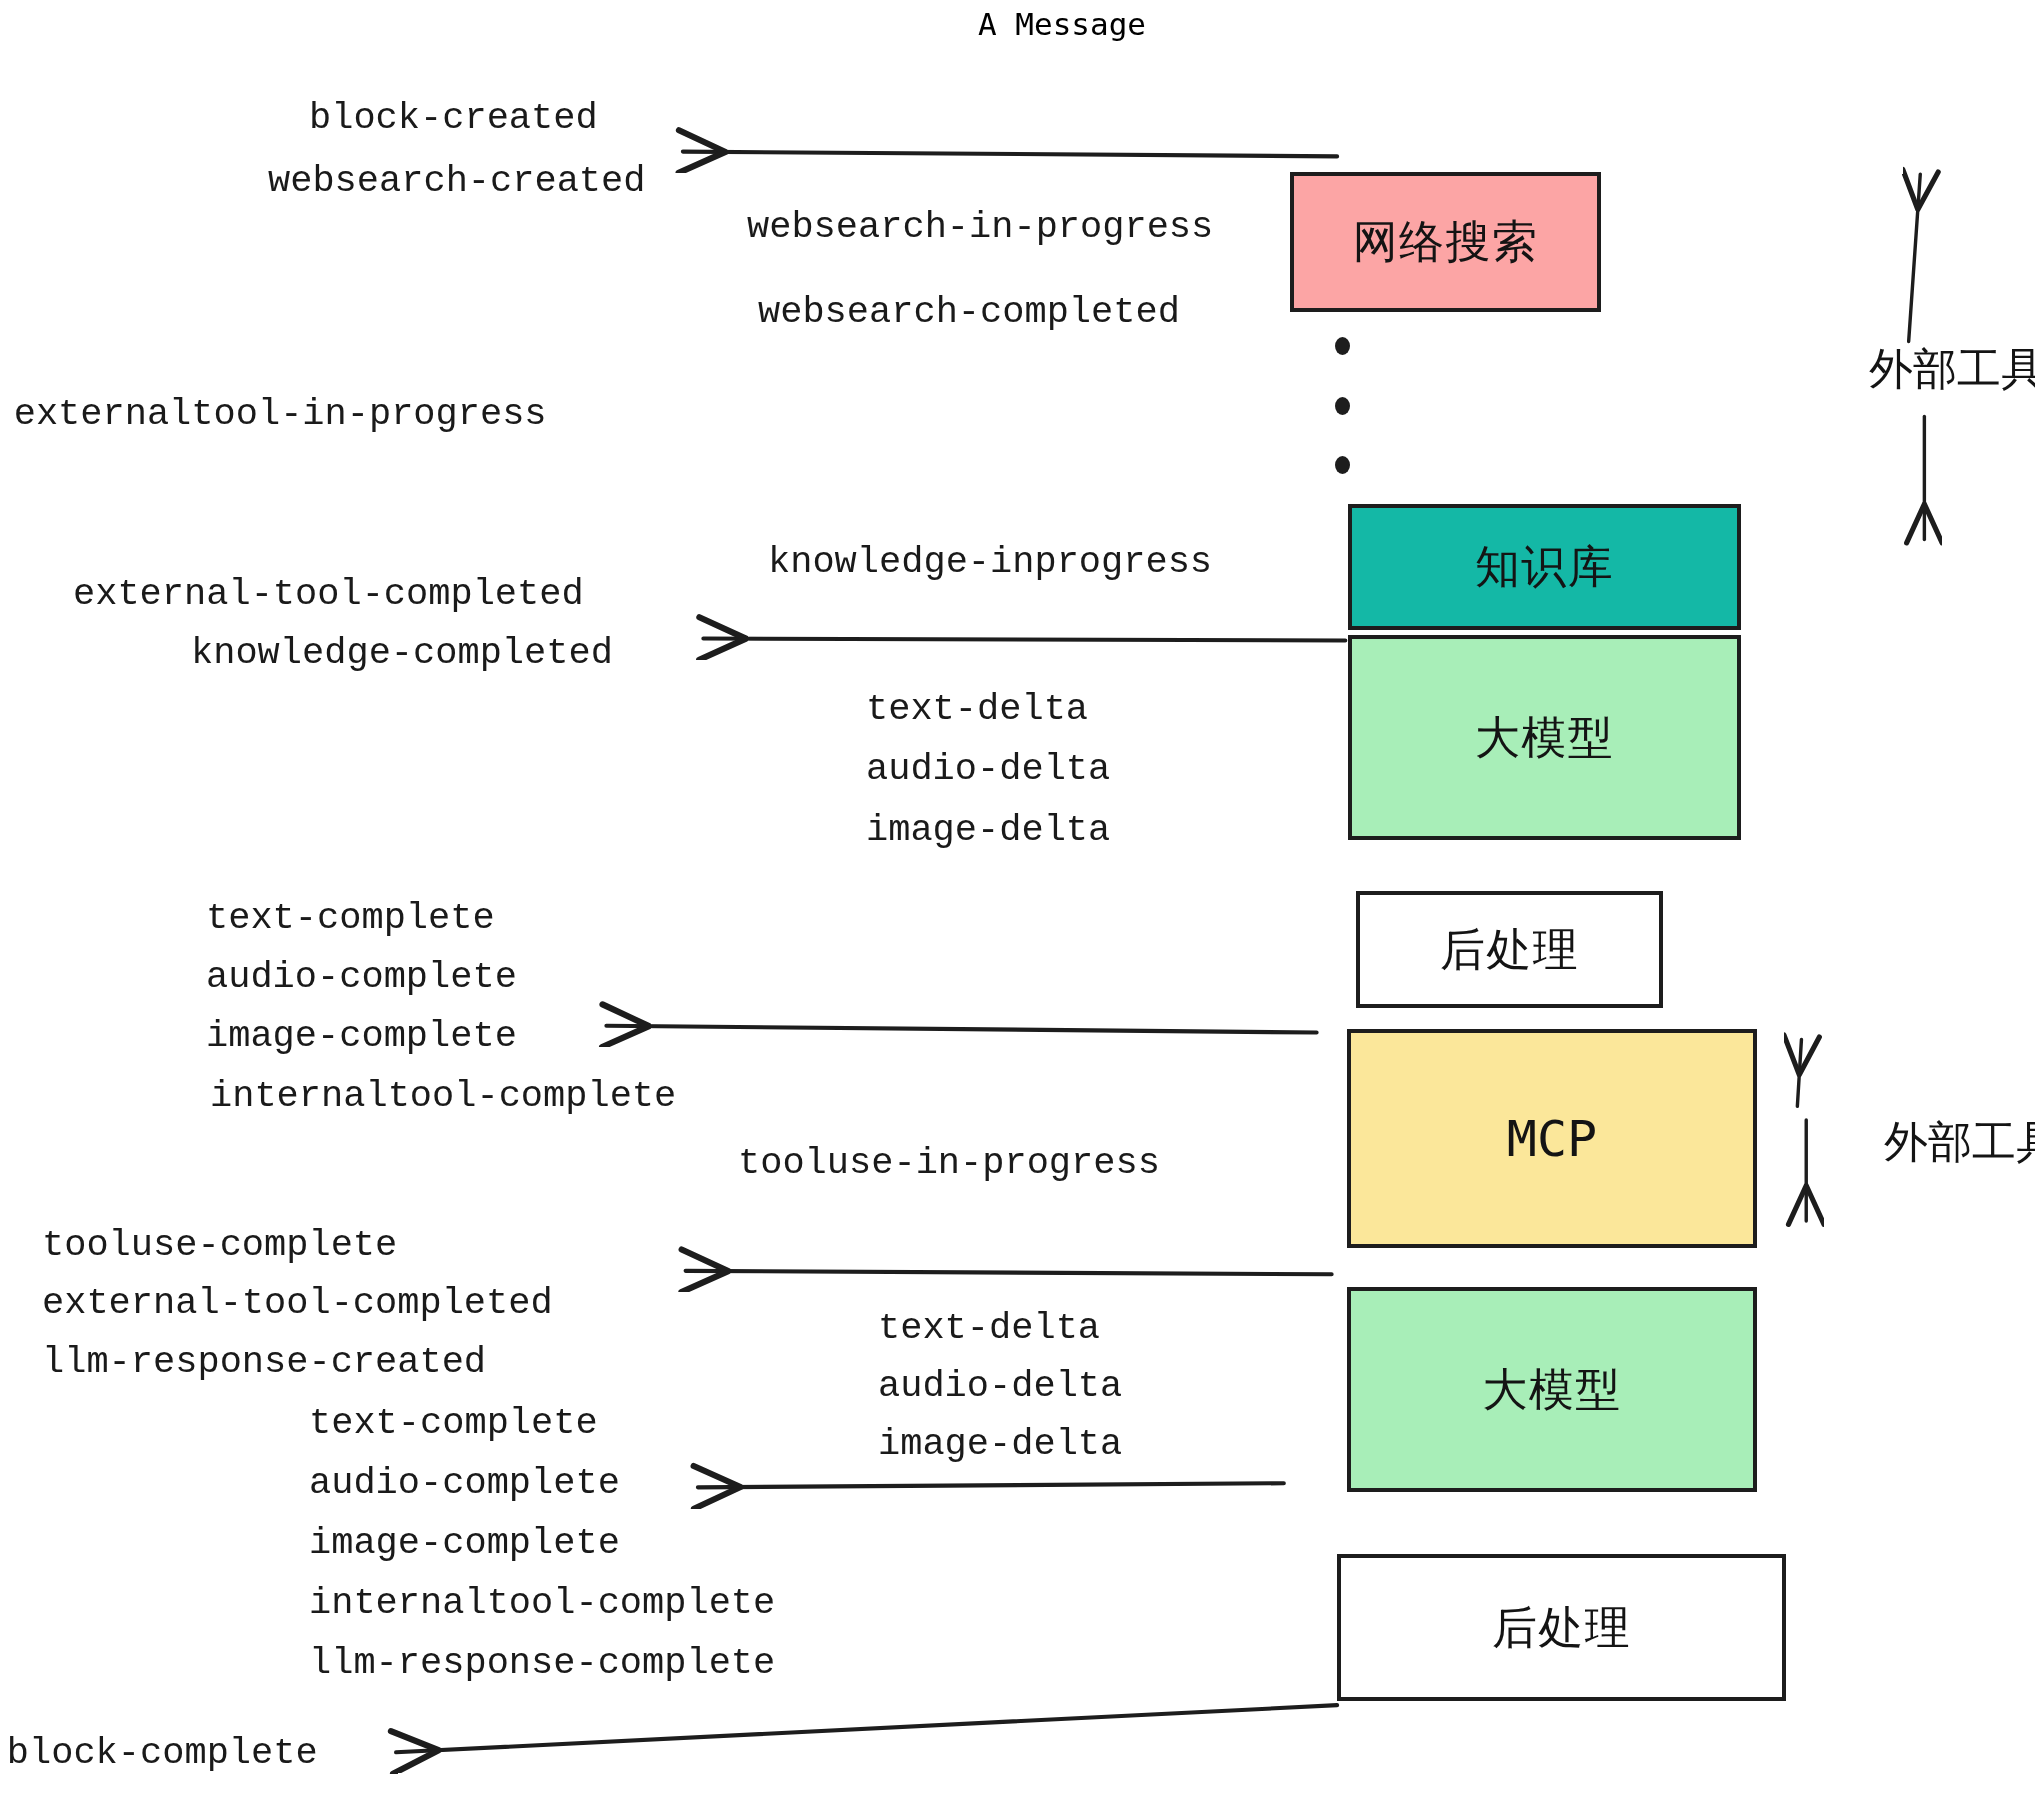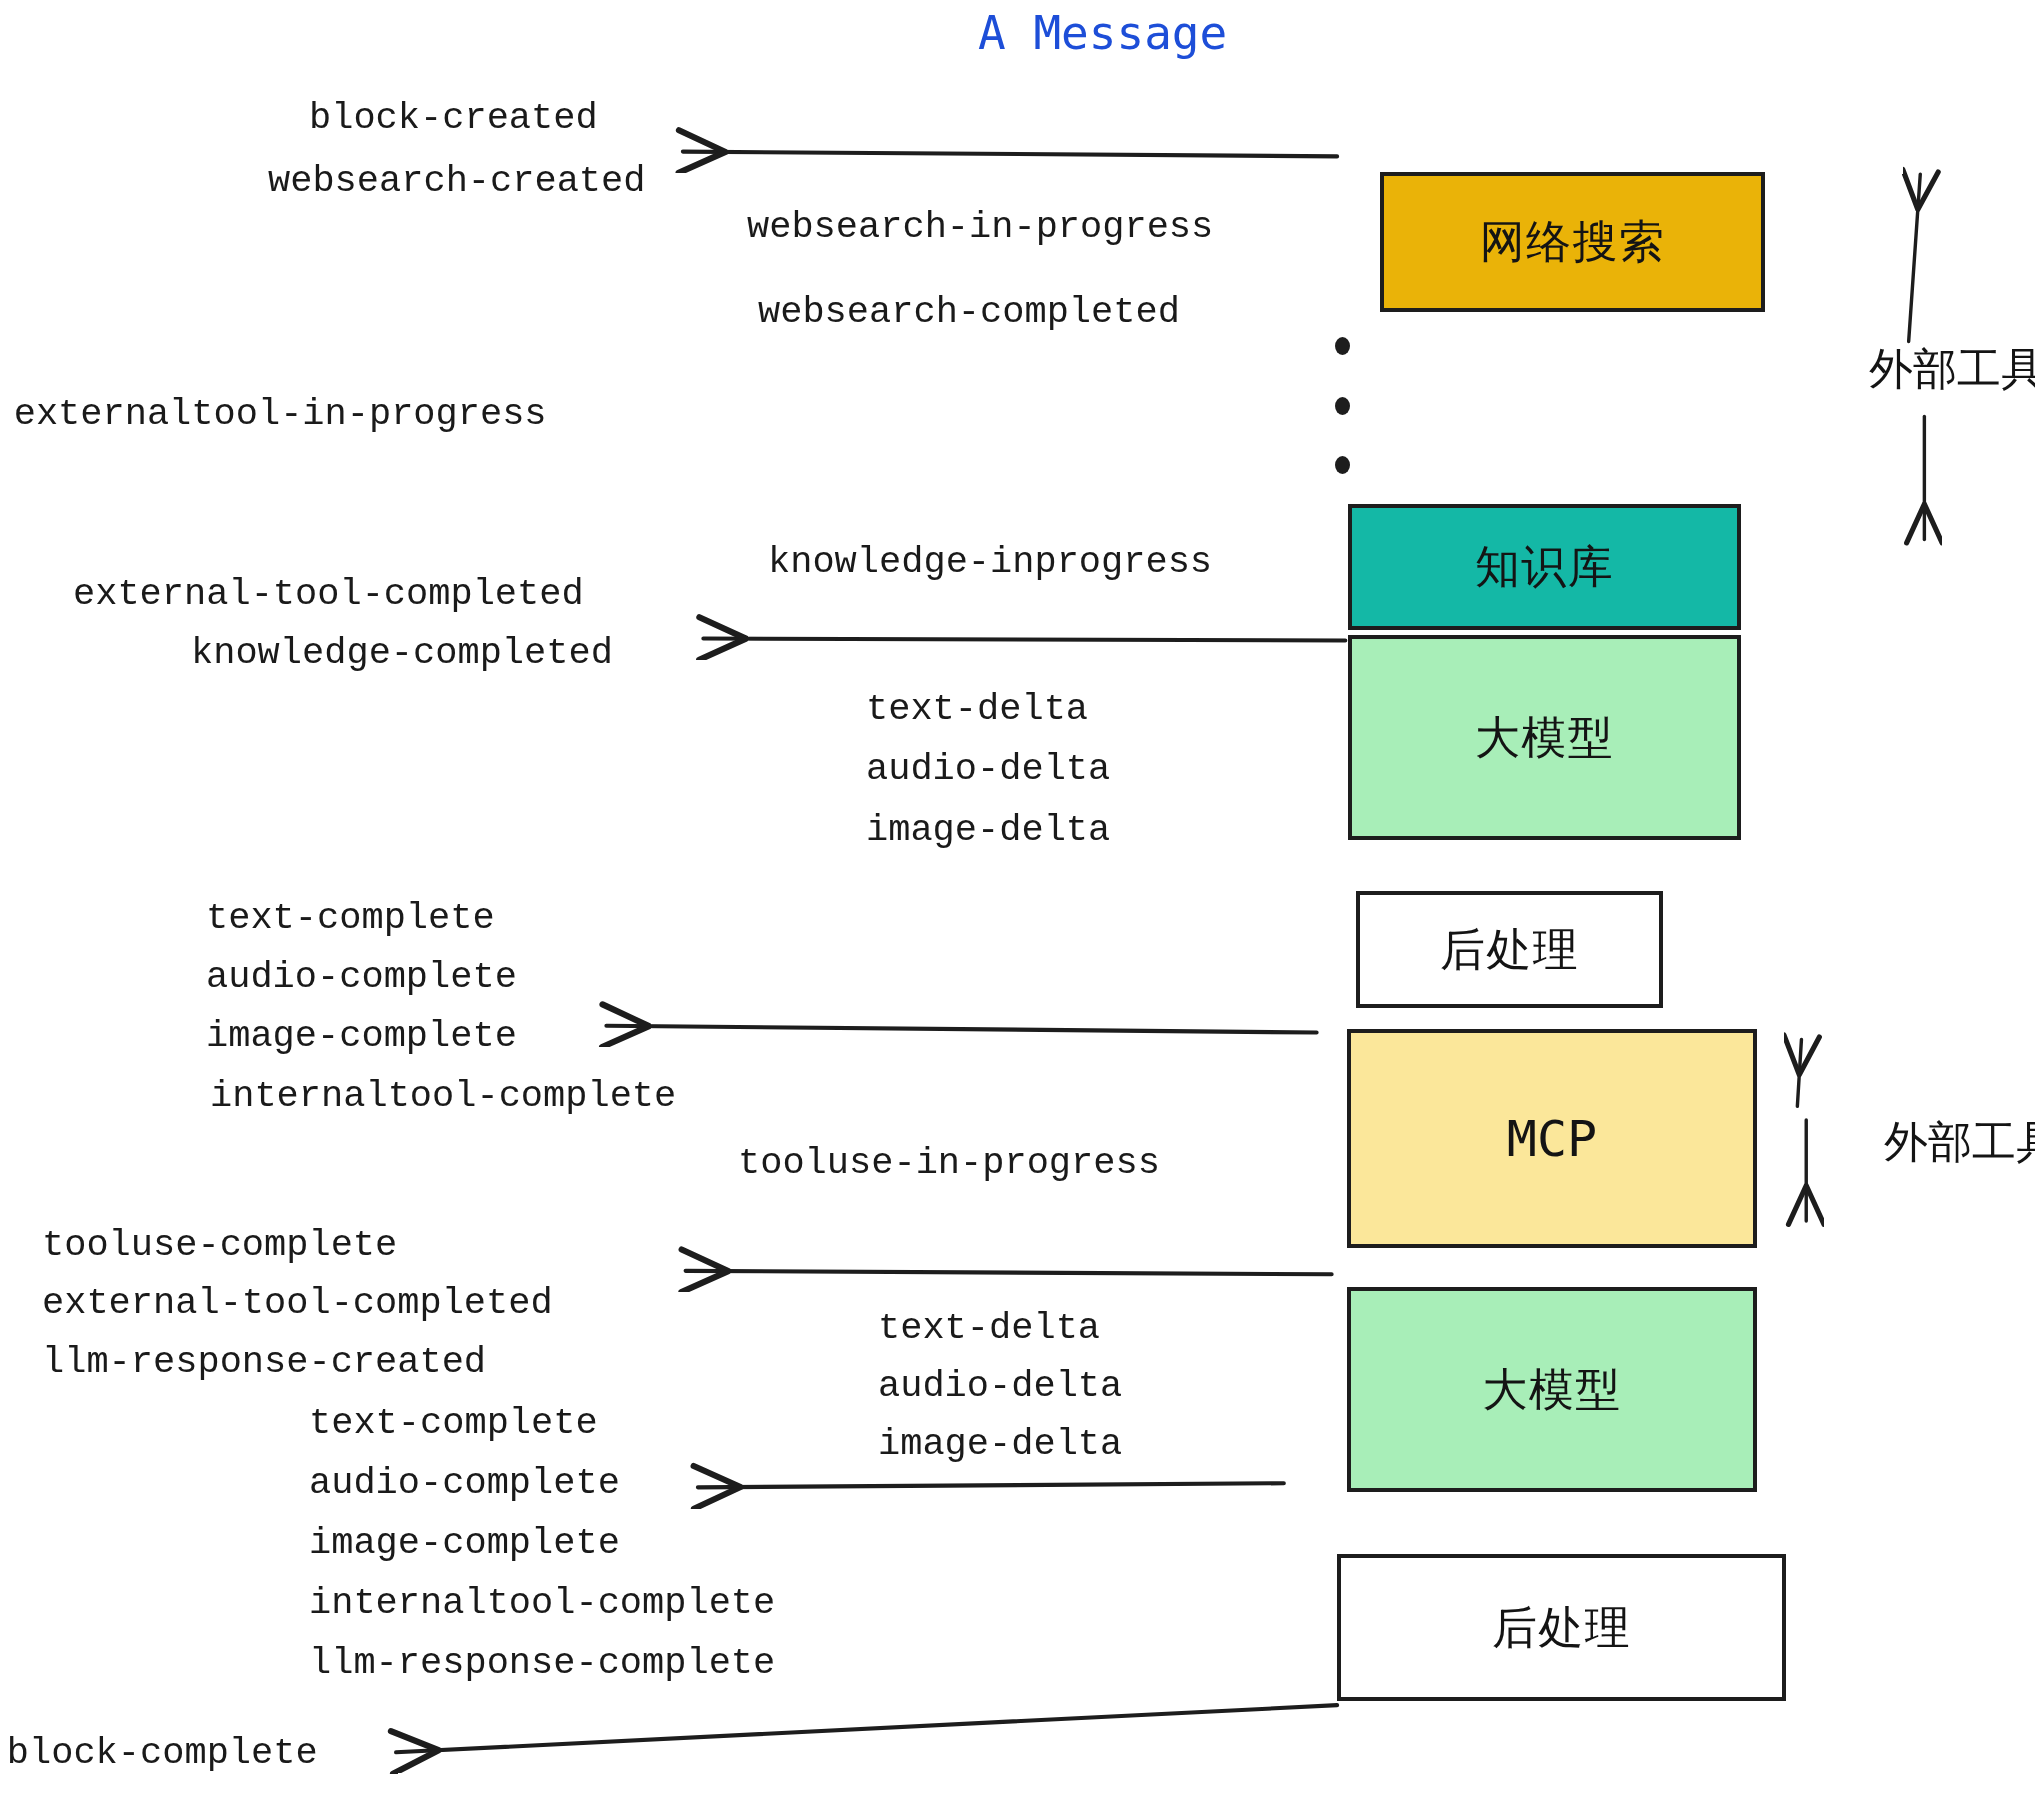--- a/index.html
+++ b/index.html
@@ -12,22 +12,22 @@
     font-size:37px;
     line-height:1.0;
     color:#1a1a1a;
     white-space:pre;
     letter-spacing:0px;
     text-align:center;
   }
   .title{
     position:absolute;
     font-family:"DejaVu Sans Mono","Liberation Mono",monospace;
-    font-size:46px;
-    color:#1d4ed8;
+    font-size:31px;
+    color:#000000;
     white-space:pre;
   }
   .box{
     position:absolute;
     box-sizing:border-box;
     border:4.8px solid #1d1d1d;
     display:flex;
     align-items:center;
     justify-content:center;
     color:#111;
@@ -67,21 +67,21 @@
   svg.overlay{position:absolute;left:0;top:0;width:2035px;height:1796px;pointer-events:none;}
 </style>
 </head>
 <body>
 
 <div id="stage">
 
   <div class="title" style="left:978px;top:5.5px;">A Message</div>
 
   <div id="boxes-layer">
-      <div class="box" style="left: 1380px; top: 172px; width: 385px; height: 140px; background: #eab308;">
+      <div class="box" style="left: 1290px; top: 172px; width: 311px; height: 140px; background: #fca5a5;">
         <span class="boxlabel">网络搜索</span>
       </div>
       <div class="box" style="left: 1348px; top: 504px; width: 393px; height: 126px; background: #14b8a6;">
         <span class="boxlabel">知识库</span>
       </div>
       <div class="box" style="left: 1348px; top: 635px; width: 393px; height: 205px; background: rgb(168, 238, 184);">
         <span class="boxlabel">大模型</span>
       </div>
       <div class="box" style="left: 1356px; top: 891px; width: 307px; height: 117px; background: rgb(255, 255, 255);">
         <span class="boxlabel">后处理</span>

